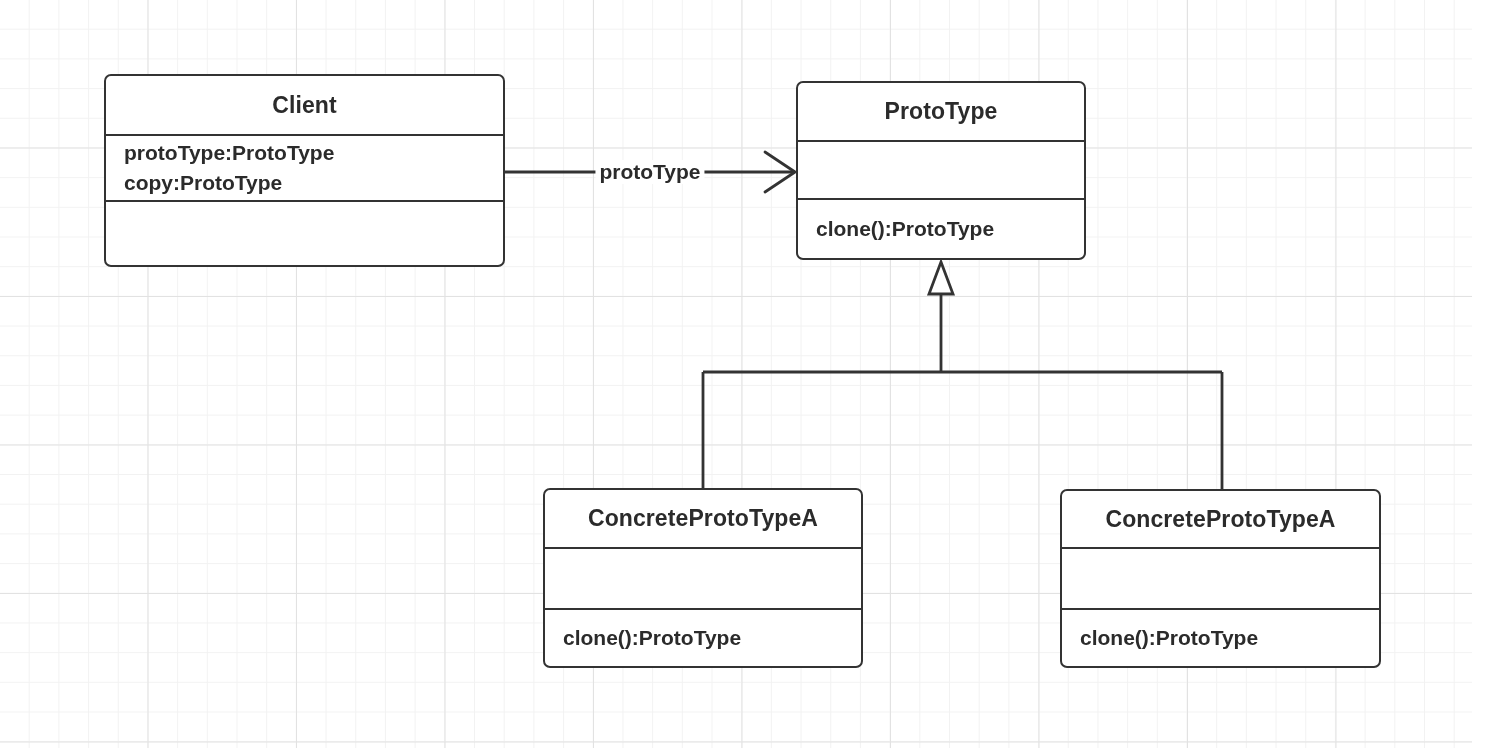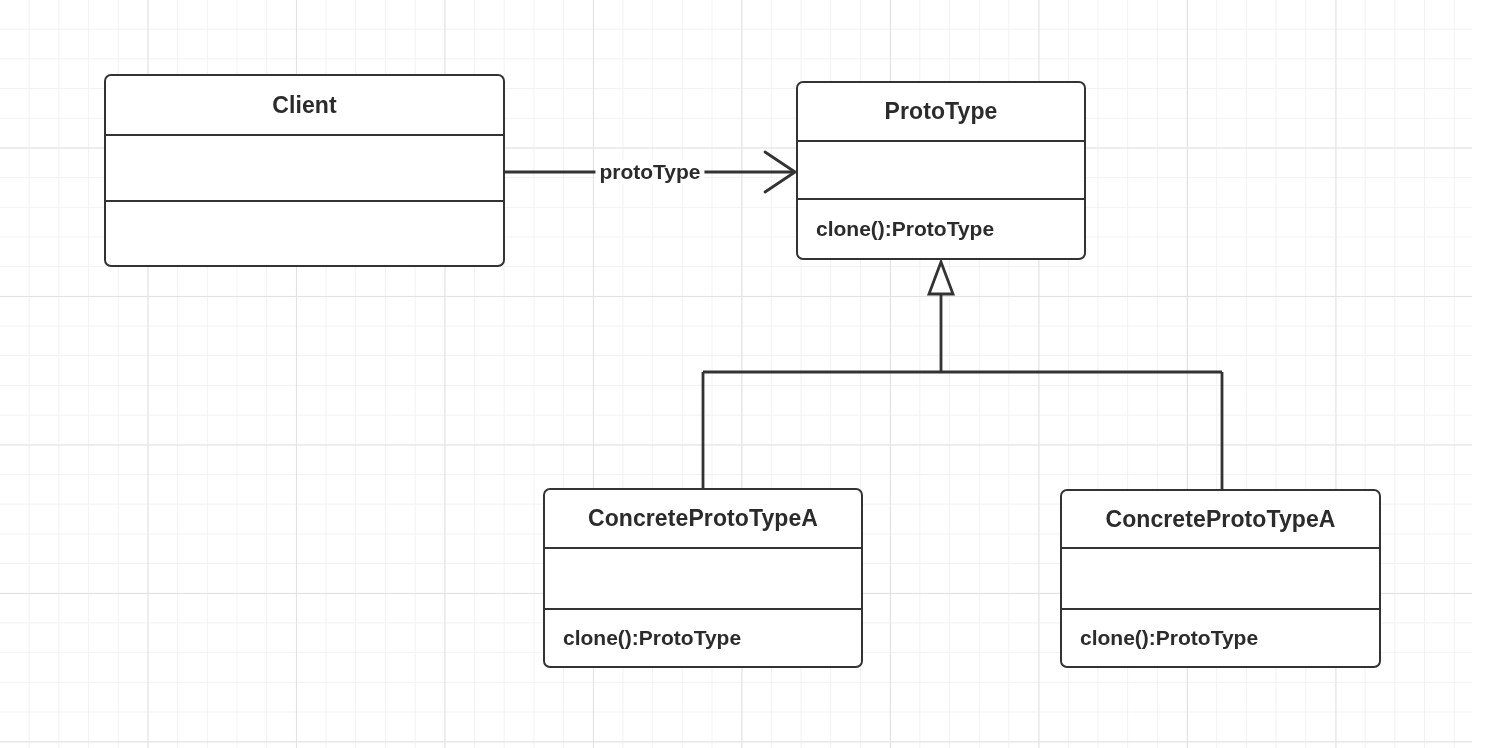--- a/index.html
+++ b/index.html
@@ -103,20 +103,22 @@
       <line x1="1222" y1="372" x2="1222" y2="490" stroke="#333333" stroke-width="2.8"></line>
       <polygon points="941,262 929,294 953,294" fill="#ffffff" stroke="#333333" stroke-width="2.8" stroke-linejoin="miter"></polygon>
     </g>
   </svg>
 
   <div class="uml-class" style="left:104px; top:74px; width:401px; height:193px;">
     <div class="compartment cls-name divided" style="height:60px;">
       <span>Client</span>
     </div>
     <div class="compartment cls-members divided" style="height:66px;">
+      <span class="member-line">protoType:ProtoType</span>
+      <span class="member-line">copy:ProtoType</span>
     </div>
   </div>
 
   <div class="uml-class" style="left:796px; top:81px; width:290px; height:179px;">
     <div class="compartment cls-name divided" style="height:59px;">
       <span>ProtoType</span>
     </div>
     <div class="compartment cls-members divided" style="height:58px;"></div>
     <div class="compartment cls-members" style="flex:1;">
       <span class="member-line">clone():ProtoType</span>

